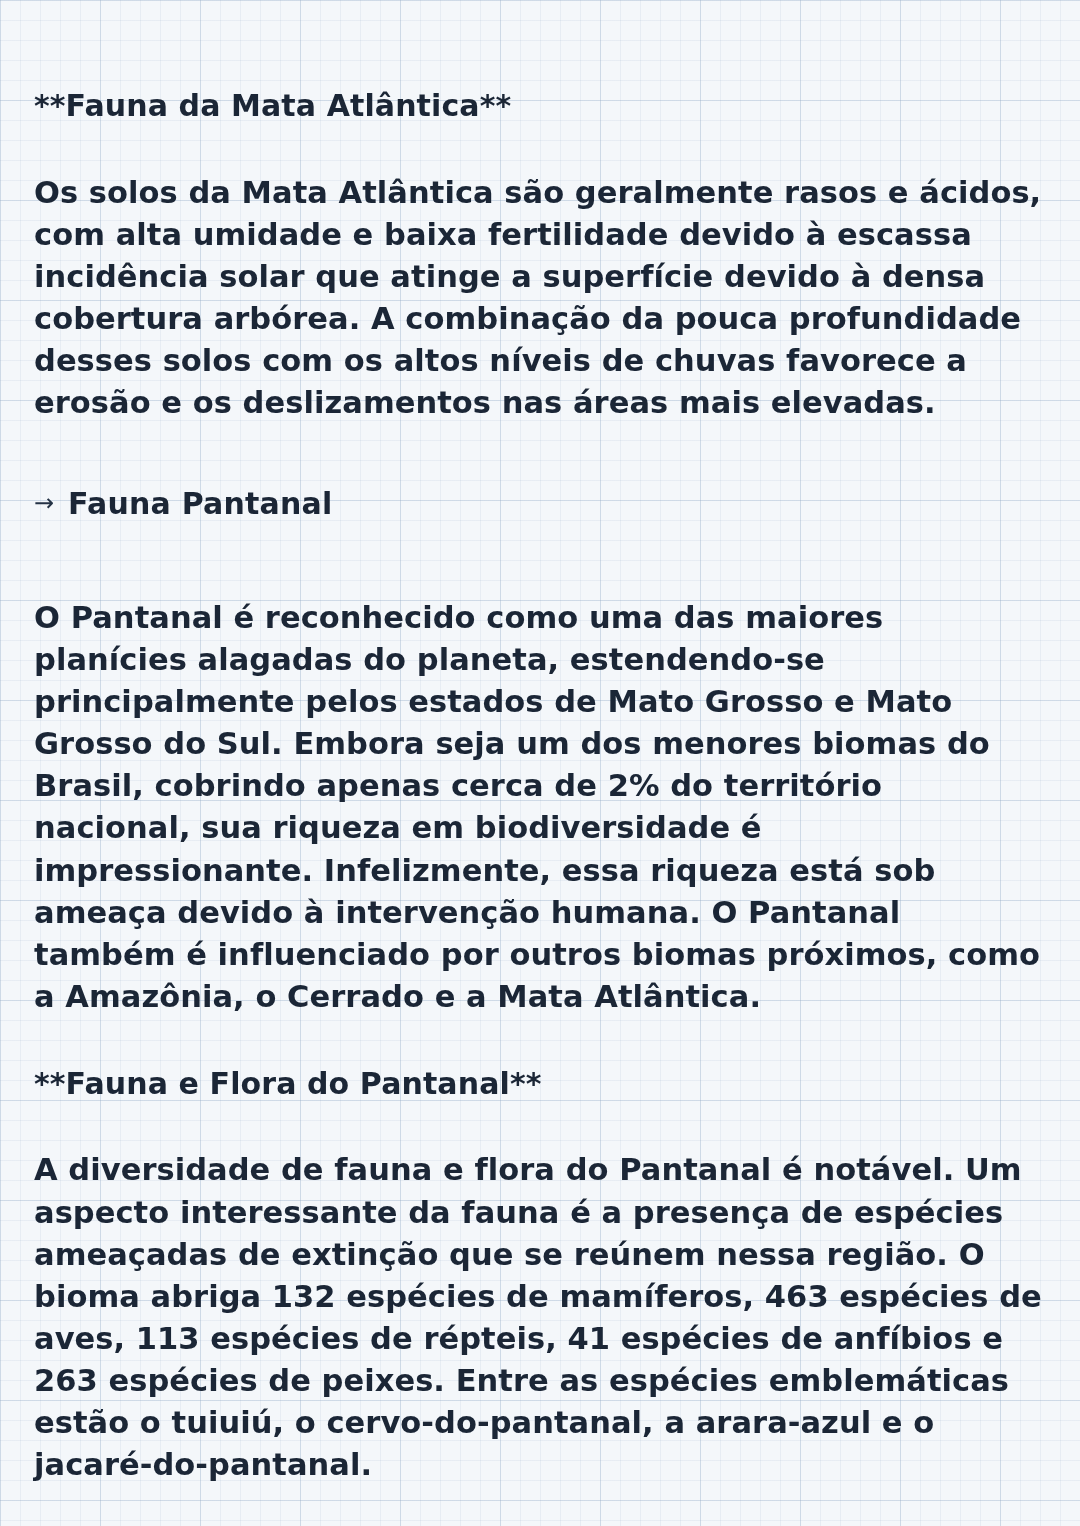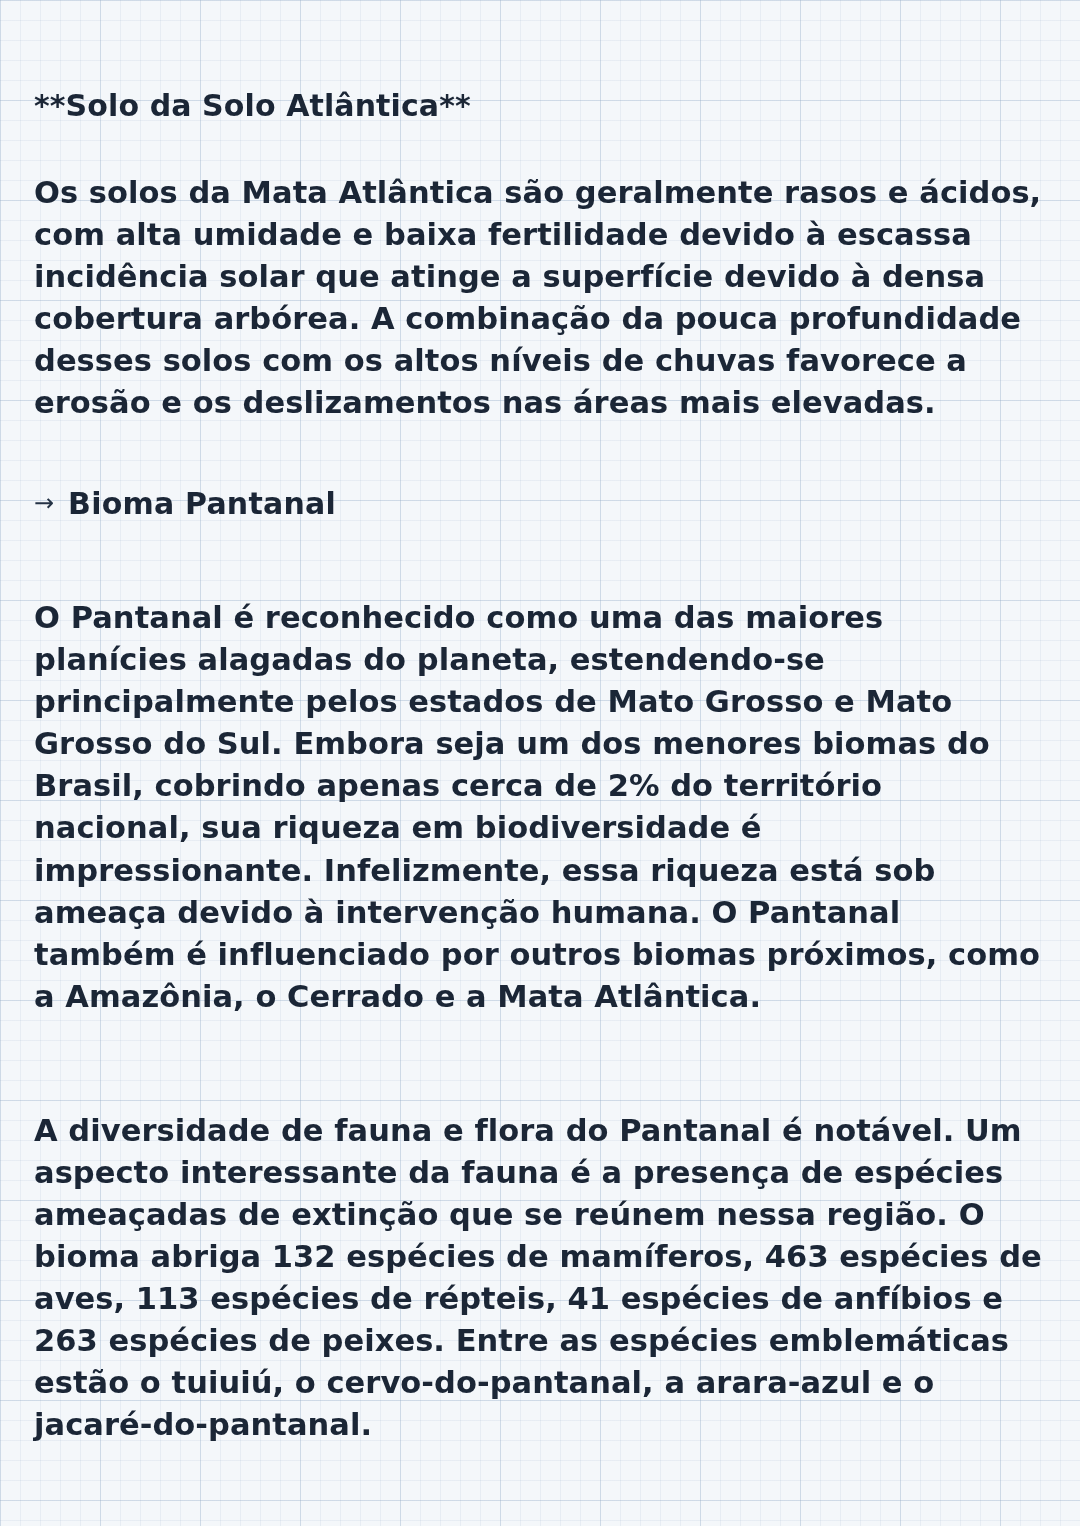--- a/index.html
+++ b/index.html
@@ -72,37 +72,38 @@
   }
   .gap-md { height: 46px; }
   .gap-lg { height: 62px; }
   .gap-xl { height: 76px; }
 </style>
 </head>
 <body>
 
 <div class="page">
 
-  <h2 class="block heading">**Solo da Solo Atlântica**</h2>
+  <h2 class="block heading">**Fauna da Mata Atlântica**</h2>
 
   <div class="gap-md"></div>
 
   <p class="block para">Os solos da Mata Atlântica são geralmente rasos e ácidos, com alta umidade e baixa fertilidade devido à escassa incidência solar que atinge a superfície devido à densa cobertura arbórea. A combinação da pouca profundidade desses solos com os altos níveis de chuvas favorece a erosão e os deslizamentos nas áreas mais elevadas.</p>
 
   <div class="gap-lg"></div>
 
   <div class="subheading-row">
     <span class="arrow-icon">→</span>
-    <span class="subheading-text">Bioma Pantanal</span>
+    <span class="subheading-text">Fauna Pantanal</span>
   </div>
 
   <div class="gap-xl"></div>
 
   <p class="block para">O Pantanal é reconhecido como uma das maiores planícies alagadas do planeta, estendendo-se principalmente pelos estados de Mato Grosso e Mato Grosso do Sul. Embora seja um dos menores biomas do Brasil, cobrindo apenas cerca de 2% do território nacional, sua riqueza em biodiversidade é impressionante. Infelizmente, essa riqueza está sob ameaça devido à intervenção humana. O Pantanal também é influenciado por outros biomas próximos, como a Amazônia, o Cerrado e a Mata Atlântica.</p>
 
   <div class="gap-md"></div>
 
+  <h2 class="block heading">**Fauna e Flora do Pantanal**</h2>
 
   <div class="gap-md"></div>
 
   <p class="block para">A diversidade de fauna e flora do Pantanal é notável. Um aspecto interessante da fauna é a presença de espécies ameaçadas de extinção que se reúnem nessa região. O bioma abriga 132 espécies de mamíferos, 463 espécies de aves, 113 espécies de répteis, 41 espécies de anfíbios e 263 espécies de peixes. Entre as espécies emblemáticas estão o tuiuiú, o cervo-do-pantanal, a arara-azul e o jacaré-do-pantanal.</p>
 
 </div>
 
 </body></html>

